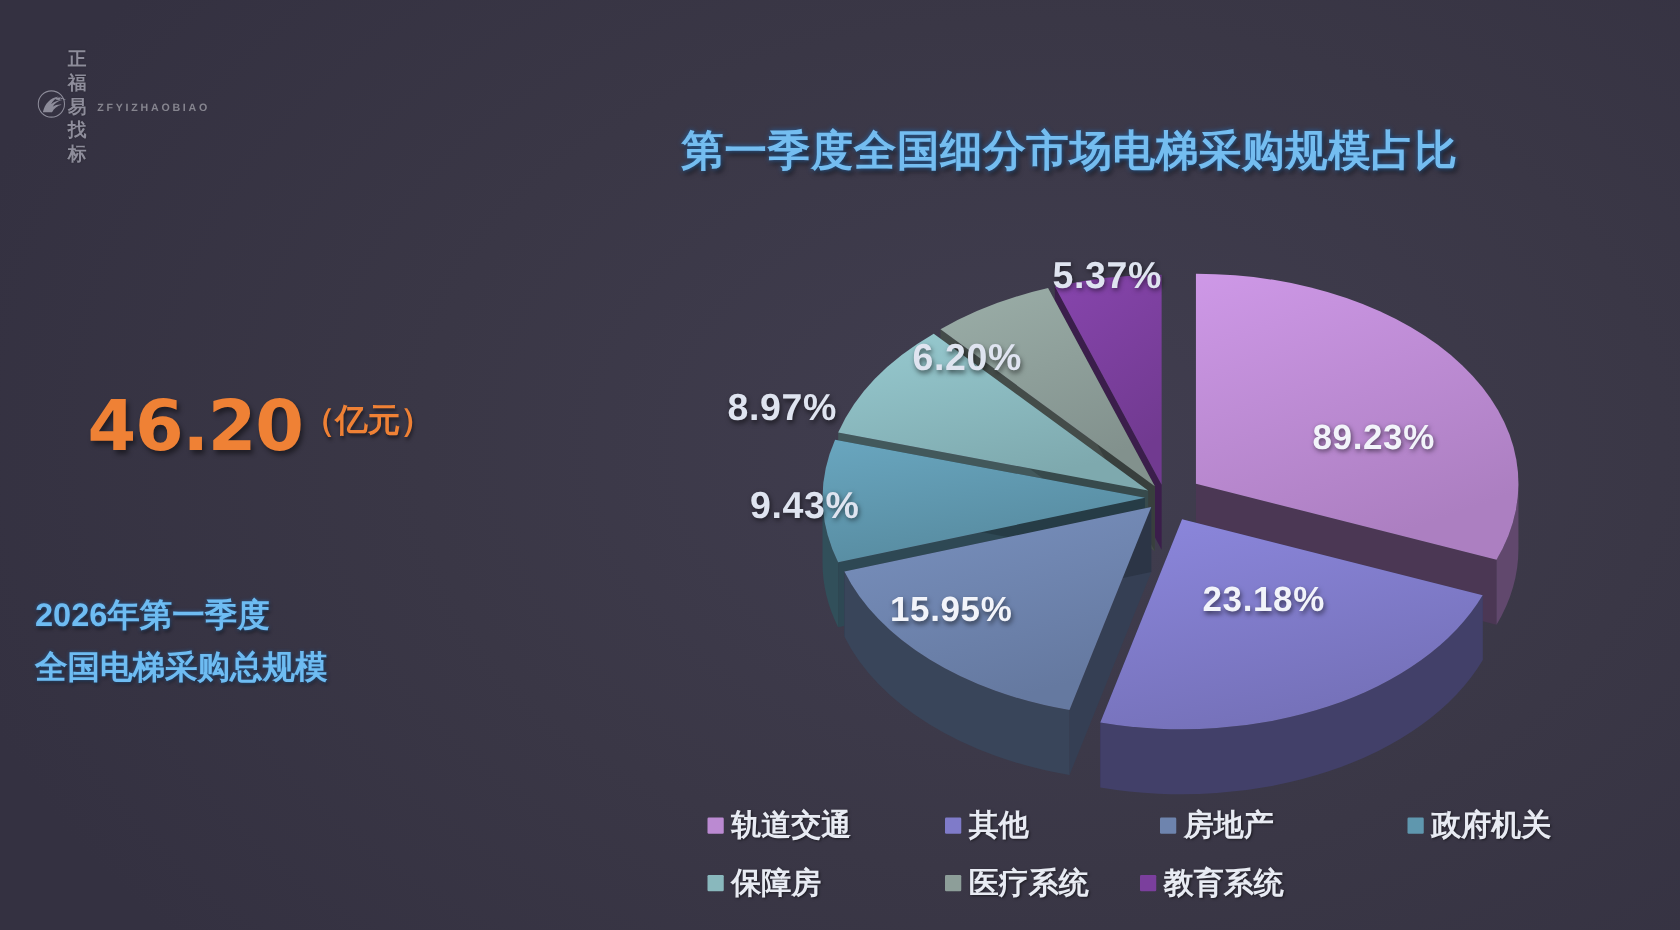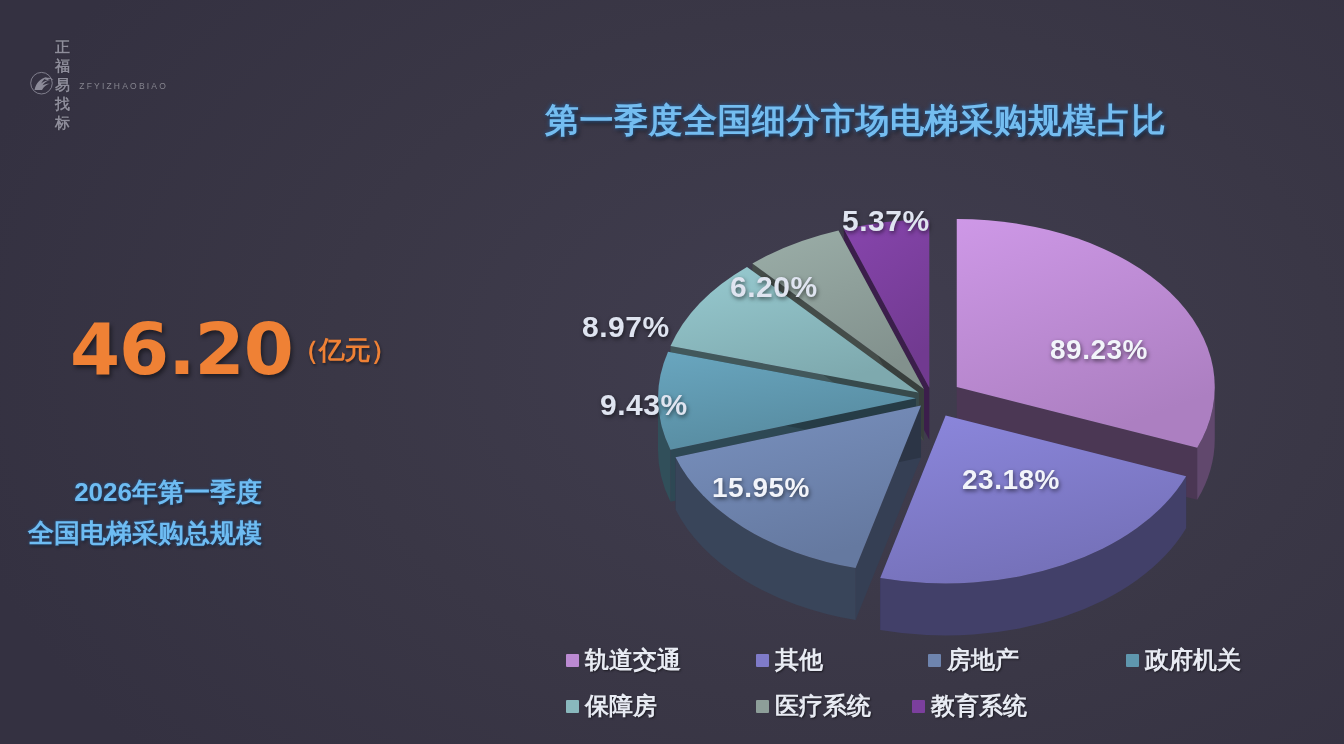--- a/index.html
+++ b/index.html
@@ -27,46 +27,46 @@
   #logo .cn {
     margin-top:2px;
     font-size:15px; letter-spacing:3px;
     color:#8e8d9b; font-weight:bold;
     font-family:"Liberation Serif","DejaVu Serif",serif;
     text-shadow:0 0 1px rgba(0,0,0,.5);
   }
   #logo .en {
     margin-top:3px;
     font-size:8.5px; letter-spacing:2.2px;
-    color:#86858f; font-weight:normal;
+    color:#86858f; font-weight:bold;
   }
 
   
   #bignum {
     position:absolute; left:70px; top:316px;
     display:flex; align-items:flex-end;
   }
   #bignum .value {
-    font-size:72px; font-weight:bold; line-height:.92;
+    font-size:56px; font-weight:bold; line-height:.92;
     color:#ef8135; letter-spacing:-1px;
     text-shadow:2px 3px 4px rgba(0,0,0,.45);
     font-family:"DejaVu Sans",sans-serif;
   }
   #bignum .unit {
     font-size:26px; font-weight:bold; color:#ef8135;
     margin-left:0; margin-bottom:14px;
     text-shadow:1px 2px 3px rgba(0,0,0,.45);
   }
   #subcaption {
     position:absolute; left:28px; top:472px;
     font-size:26px; font-weight:bold; line-height:1.56;
     color:#6ebcf2;
     text-shadow:0 0 3px rgba(40,110,180,.75), 1px 2px 3px rgba(0,0,0,.45);
   }
-  #subcaption div { white-space:nowrap;text-align:right; }
+  #subcaption div { white-space:nowrap; }
 
   
   #chart-title {
     position:absolute; left:545px; top:98px;
     font-size:34px; font-weight:bold; letter-spacing:.5px;
     color:#74bdf0; white-space:nowrap;
     text-shadow:0 0 4px rgba(35,105,175,.9), 2px 3px 4px rgba(0,0,0,.5);
   }
 
   

